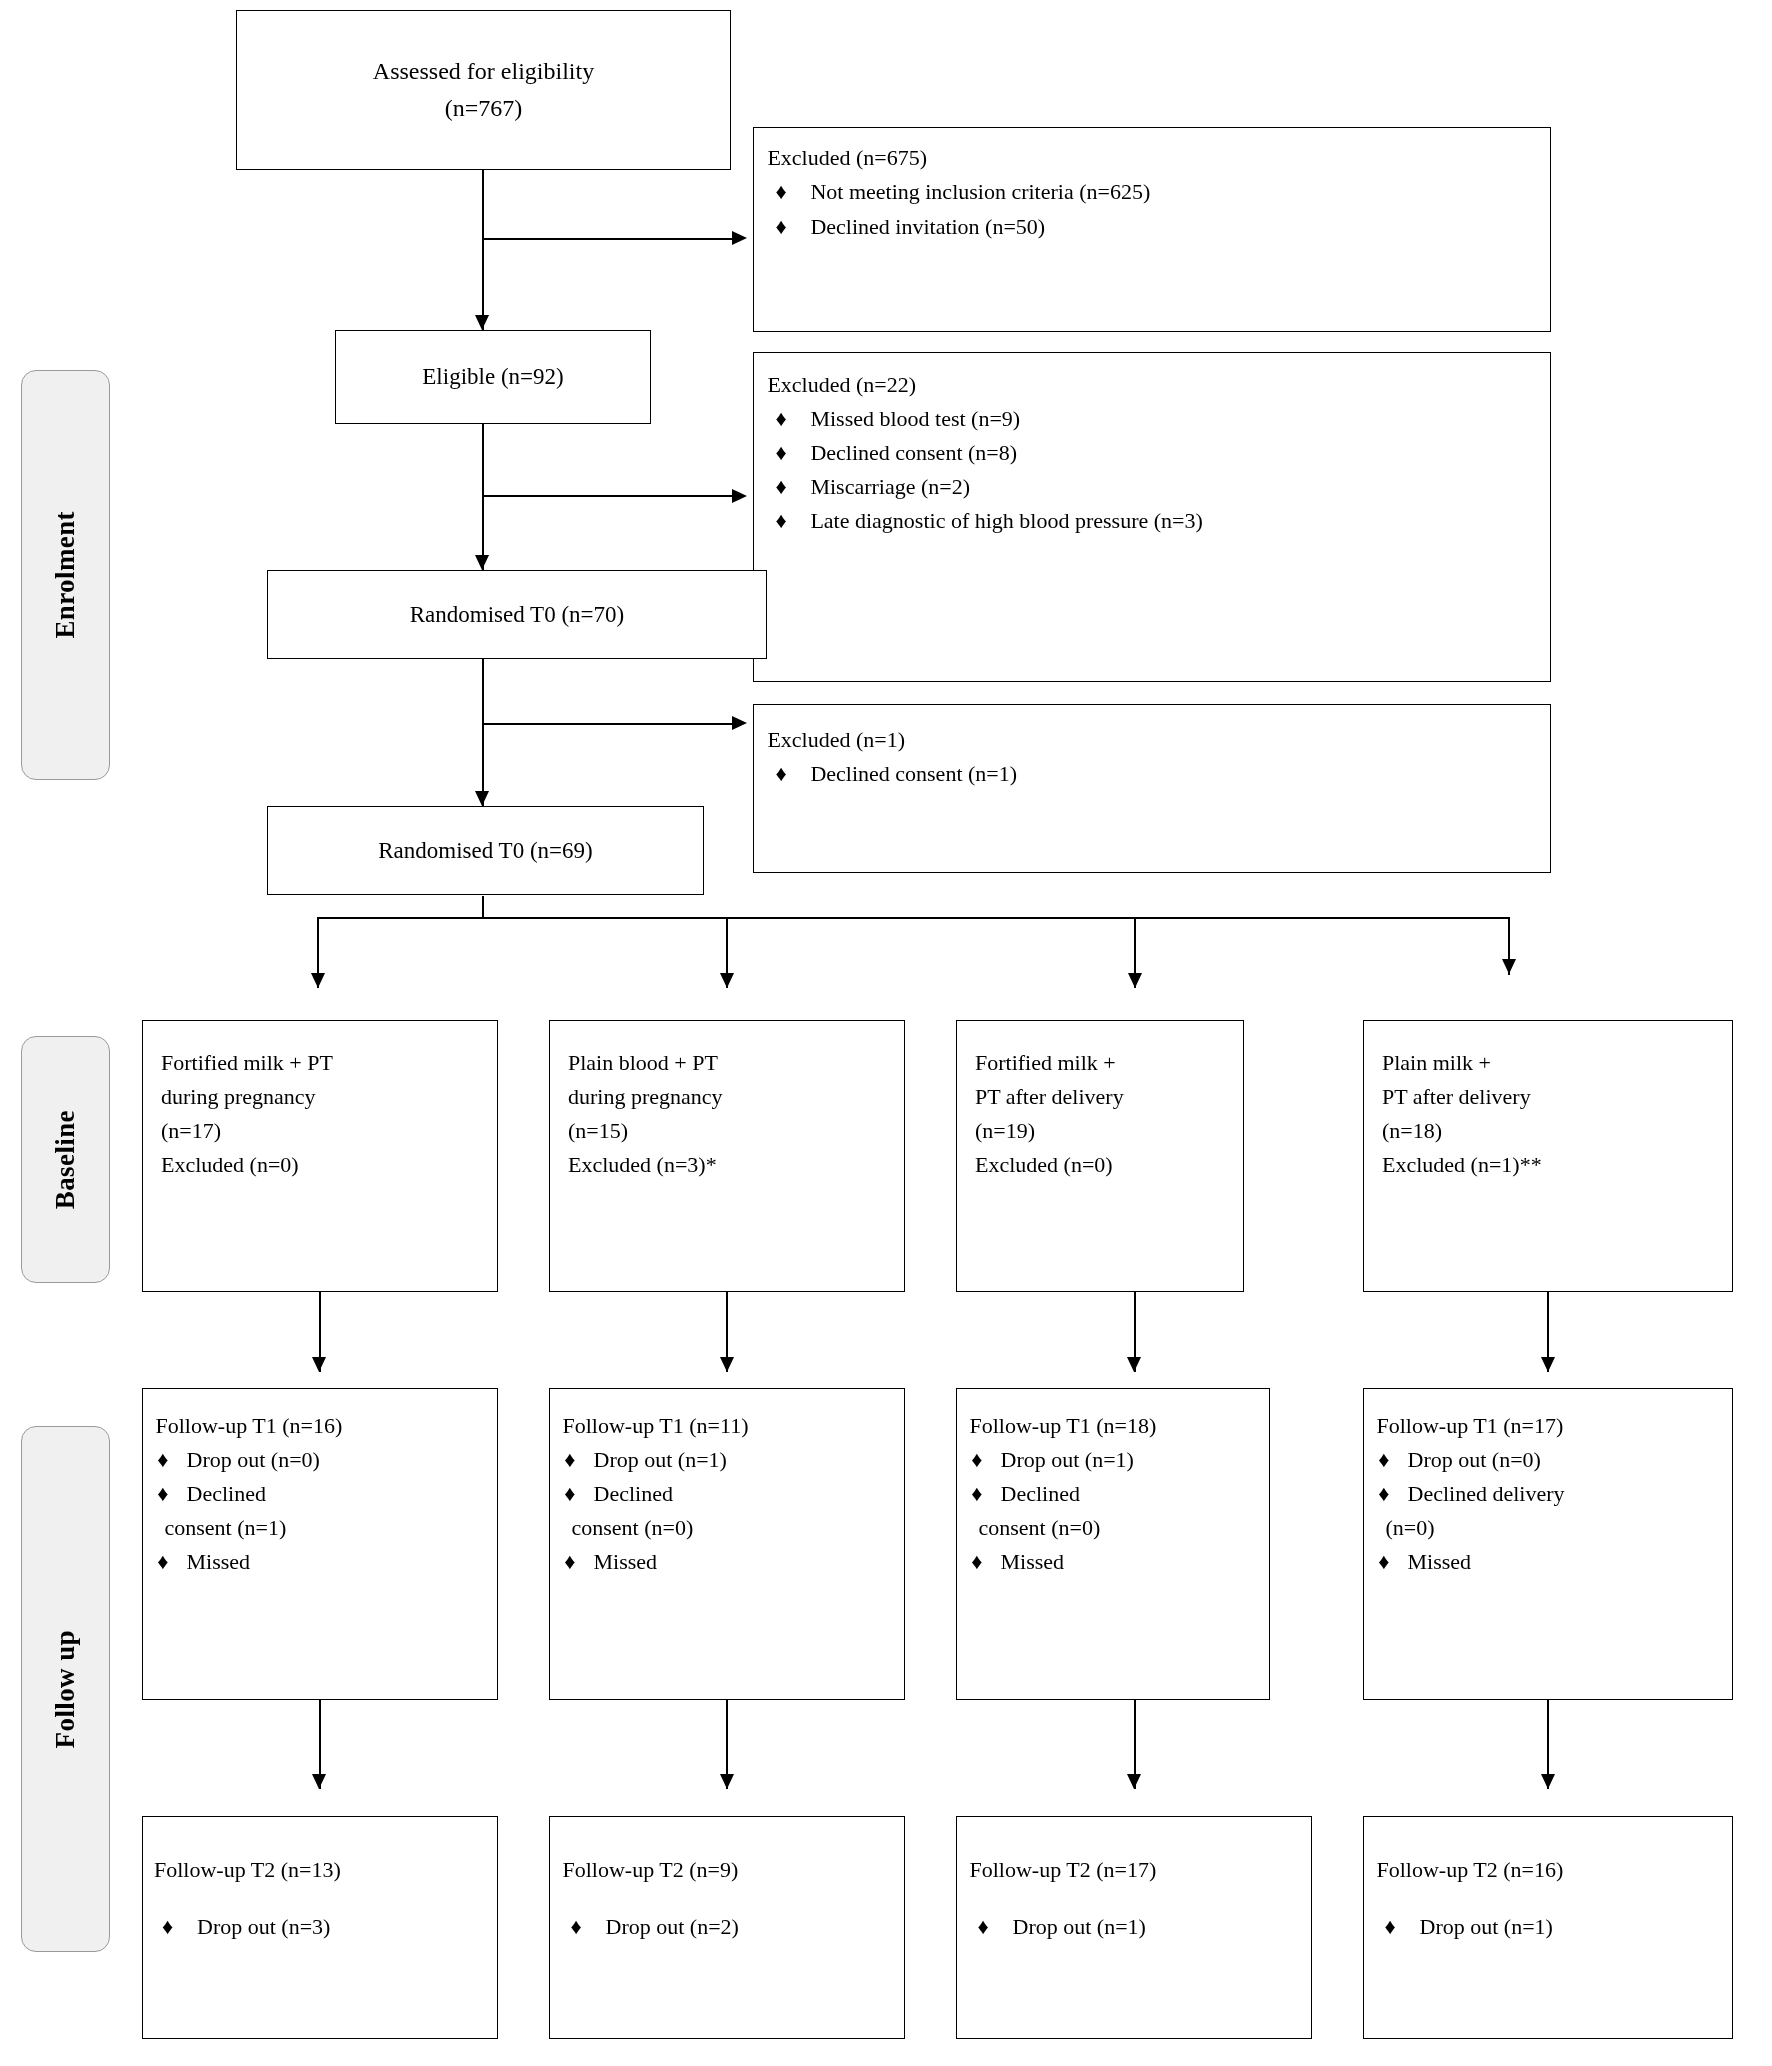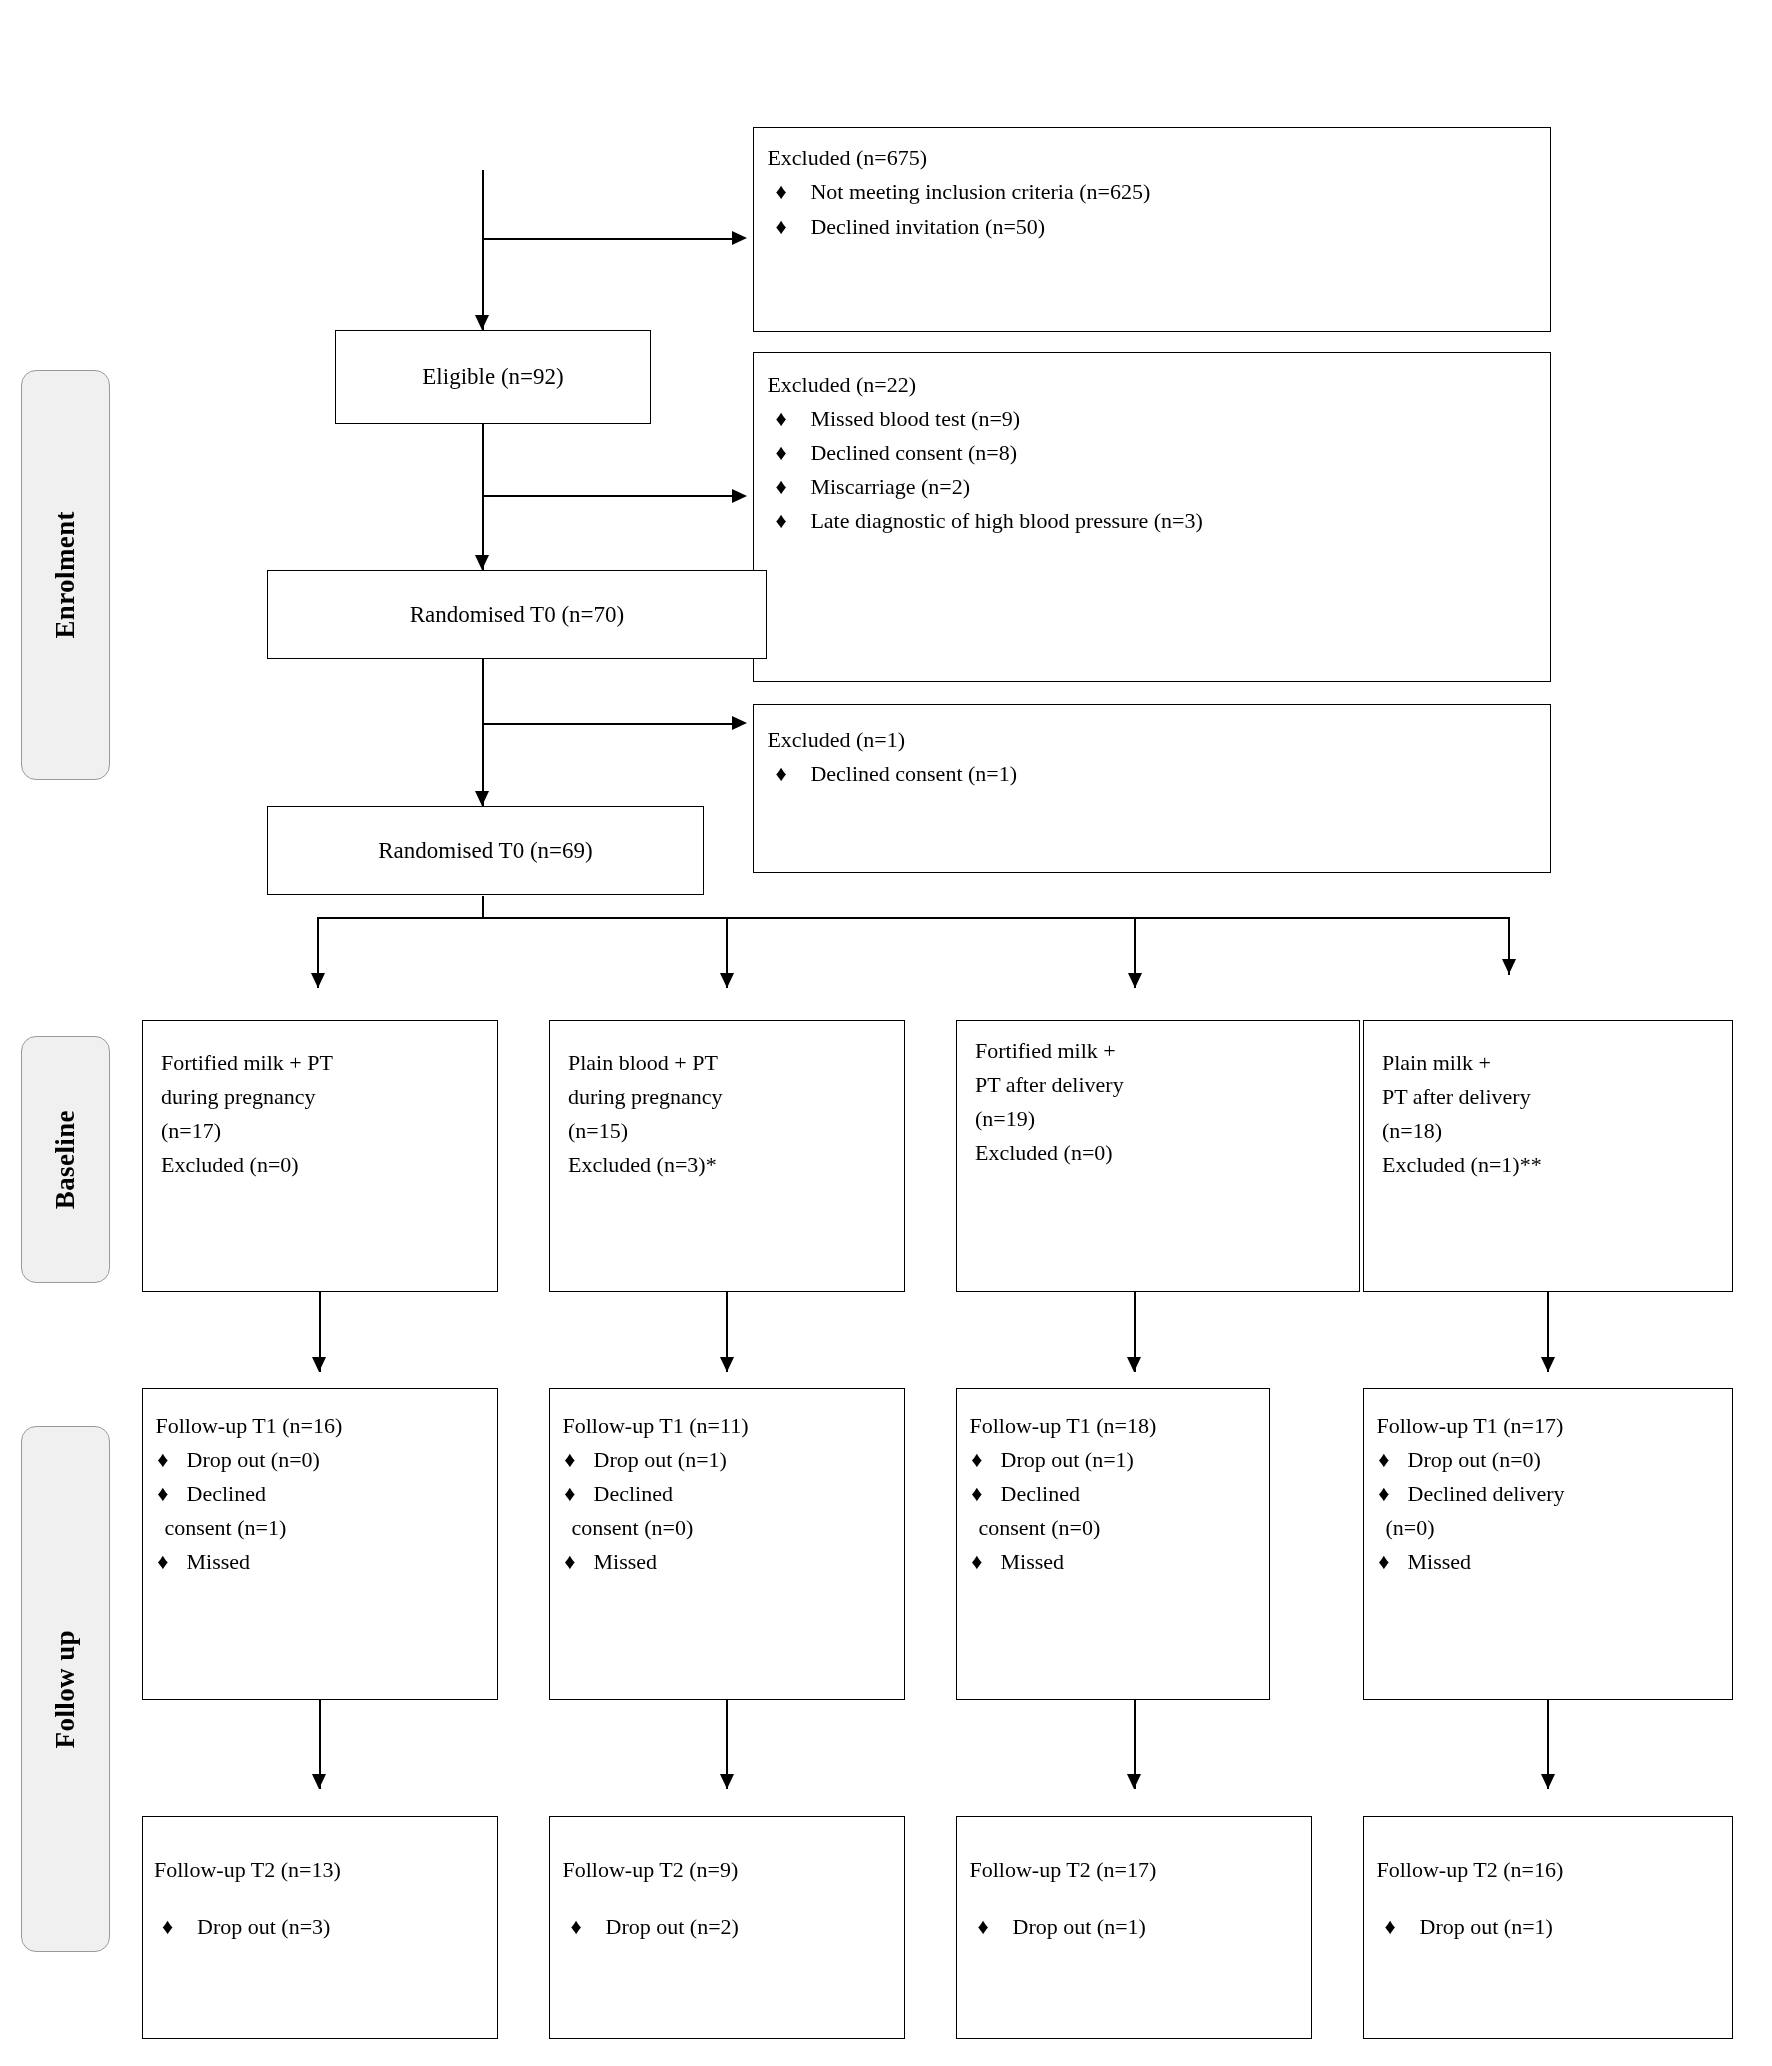--- a/index.html
+++ b/index.html
@@ -108,20 +108,24 @@
   </div>
 
   <div class="stage" style="left:21.4px; top:1036px; width:89px; height:247px;">
     <span class="fs-stage">Baseline</span>
   </div>
 
   <div class="stage" style="left:21.4px; top:1426px; width:89px; height:526px;">
     <span class="fs-stage">Follow up</span>
   </div>
 
+  <div class="box center fs-top" style="left:236px; top:9.8px; width:495px; height:160px;">
+    <span class="line">Assessed for eligibility</span>
+    <span class="line">(n=767)</span>
+  </div>
 
   <div class="vline" style="left:482px; top:170px; height:160px;"></div>
   <div class="arrow-down" style="left:475px; top:315px;"></div>
 
   <div class="hline" style="left:482px; top:238px; width:250px;"></div>
   <div class="arrow-right" style="left:732px; top:231px;"></div>
 
   <div class="box fs-body" style="left:753px; top:127px; width:798px; height:205px; padding:13.4px 13.4px 11.6px 13.4px;">
     <span class="line">Excluded (n=675)</span>
     <ul class="blist">
@@ -212,21 +216,21 @@
     <span class="line">Excluded (n=0)</span>
   </div>
 
   <div class="box fs-col" style="left:549px; top:1020px; width:356px; height:272px; padding:25px 18px;">
     <span class="line">Plain blood + PT</span>
     <span class="line">during pregnancy</span>
     <span class="line">(n=15)</span>
     <span class="line">Excluded (n=3)*</span>
   </div>
 
-  <div class="box fs-col" style="left:956px; top:1020px; width:404px; height:272px; padding:13px 18px;">
+  <div class="box fs-col" style="left:956px; top:1020px; width:288px; height:272px; padding:25px 18px;">
     <span class="line">Fortified milk +</span>
     <span class="line">PT after delivery</span>
     <span class="line">(n=19)</span>
     <span class="line">Excluded (n=0)</span>
   </div>
 
   <div class="box fs-col" style="left:1363px; top:1020px; width:370px; height:272px; padding:25px 18px;">
     <span class="line">Plain milk +</span>
     <span class="line">PT after delivery</span>
     <span class="line">(n=18)</span>

